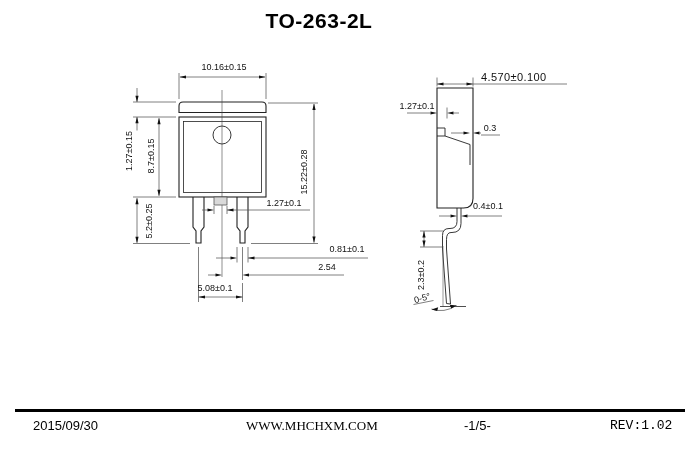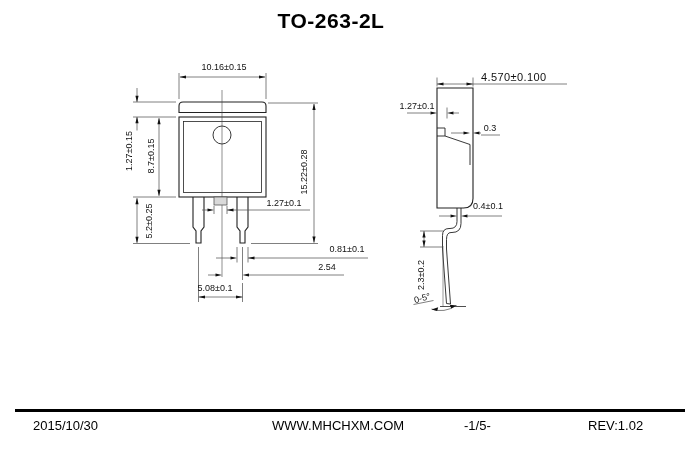--- a/index.html
+++ b/index.html
@@ -4,43 +4,43 @@
 <style>
   html,body{margin:0;padding:0;}
   body{
     width:700px;height:453px;
     background:#ffffff;
     position:relative;
     font-family:"Liberation Sans",sans-serif;
     overflow:hidden;
   }
   .page-title{
-    position:absolute;top:9px;left:16px;width:630px;
+    position:absolute;top:9px;left:4px;width:630px;
     text-align:center;
     font-size:21px;font-weight:bold;color:#000;
     letter-spacing:0.5px;
   }
   svg.drawing{position:absolute;top:0;left:0;}
   svg text{
     font-family:"Liberation Sans",sans-serif;
     font-size:9px;fill:#111;
   }
   svg text.big{font-size:11px;letter-spacing:0.4px;}
   .footer-divider{
     position:absolute;top:409px;left:15px;width:670px;
     border-top:3px solid #000;height:0;
   }
   .footer-text{
     position:absolute;top:418px;
     font-size:13px;color:#000;
   }
   .f-date{left:33px;}
-  .f-site{left:272px;}
+  .f-site{left:246px;font-family:Liberation Serif, serif;}
   .f-page{left:464px;}
-  .f-rev{left:588px;}
+  .f-rev{left:610px;font-family:Liberation Mono, monospace;}
 </style>
 </head>
 <body>
 
 <div class="page-title">TO-263-2L</div>
 
 <svg class="drawing" width="700" height="405" viewBox="0 0 700 405">
 
   <g stroke="#222" stroke-width="1.1" fill="none">
     <path d="M179,112.5 V106 Q179,102 183,102 H262 Q266,102 266,106 V112.5 Z"></path>
@@ -123,16 +123,16 @@
 
   <text class="big" x="481" y="81" text-anchor="start">4.570±0.100</text>
   <text x="417" y="109" text-anchor="middle">1.27±0.1</text>
   <text x="490" y="131" text-anchor="middle">0.3</text>
   <text x="488" y="209" text-anchor="middle">0.4±0.1</text>
   <text x="424" y="275" text-anchor="middle" transform="rotate(-90 424 275)">2.3±0.2</text>
   <text x="423" y="301" text-anchor="middle" transform="rotate(-15 423 301)">0-5°</text>
 </svg>
 
 <div class="footer-divider"></div>
-<span class="footer-text f-date">2015/10/30</span>
+<span class="footer-text f-date">2015/09/30</span>
 <span class="footer-text f-site">WWW.MHCHXM.COM</span>
 <span class="footer-text f-page">-1/5-</span>
 <span class="footer-text f-rev">REV:1.02</span>
 
 </body></html>

